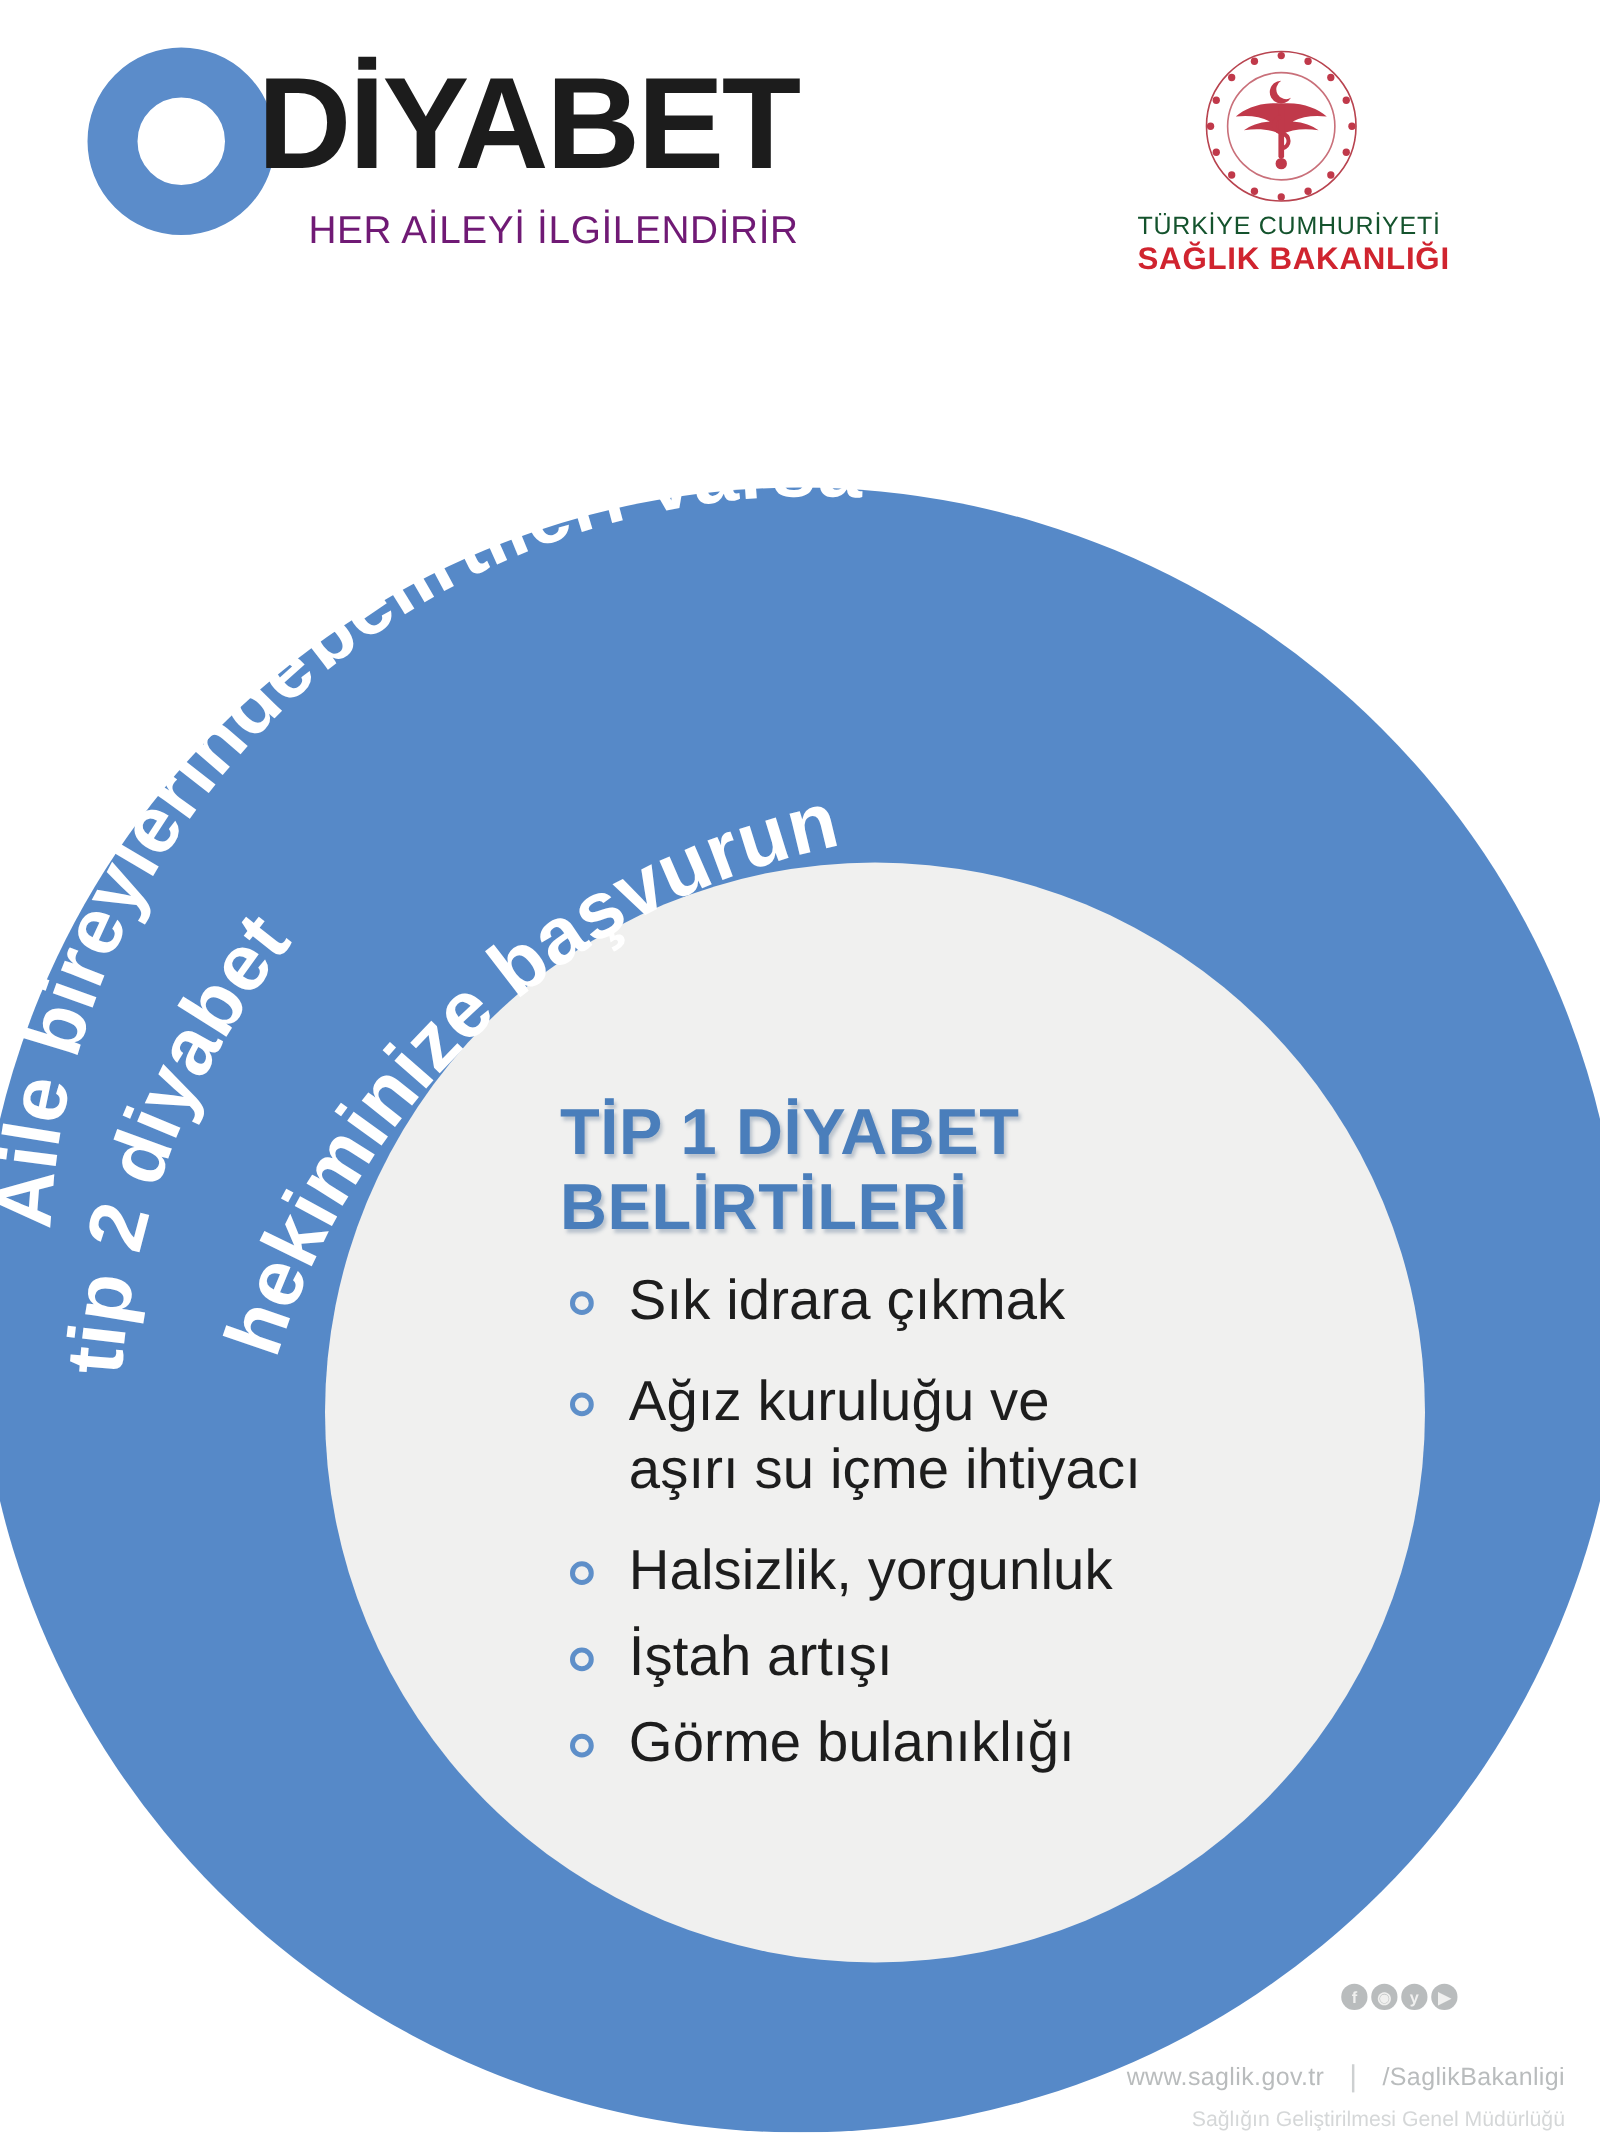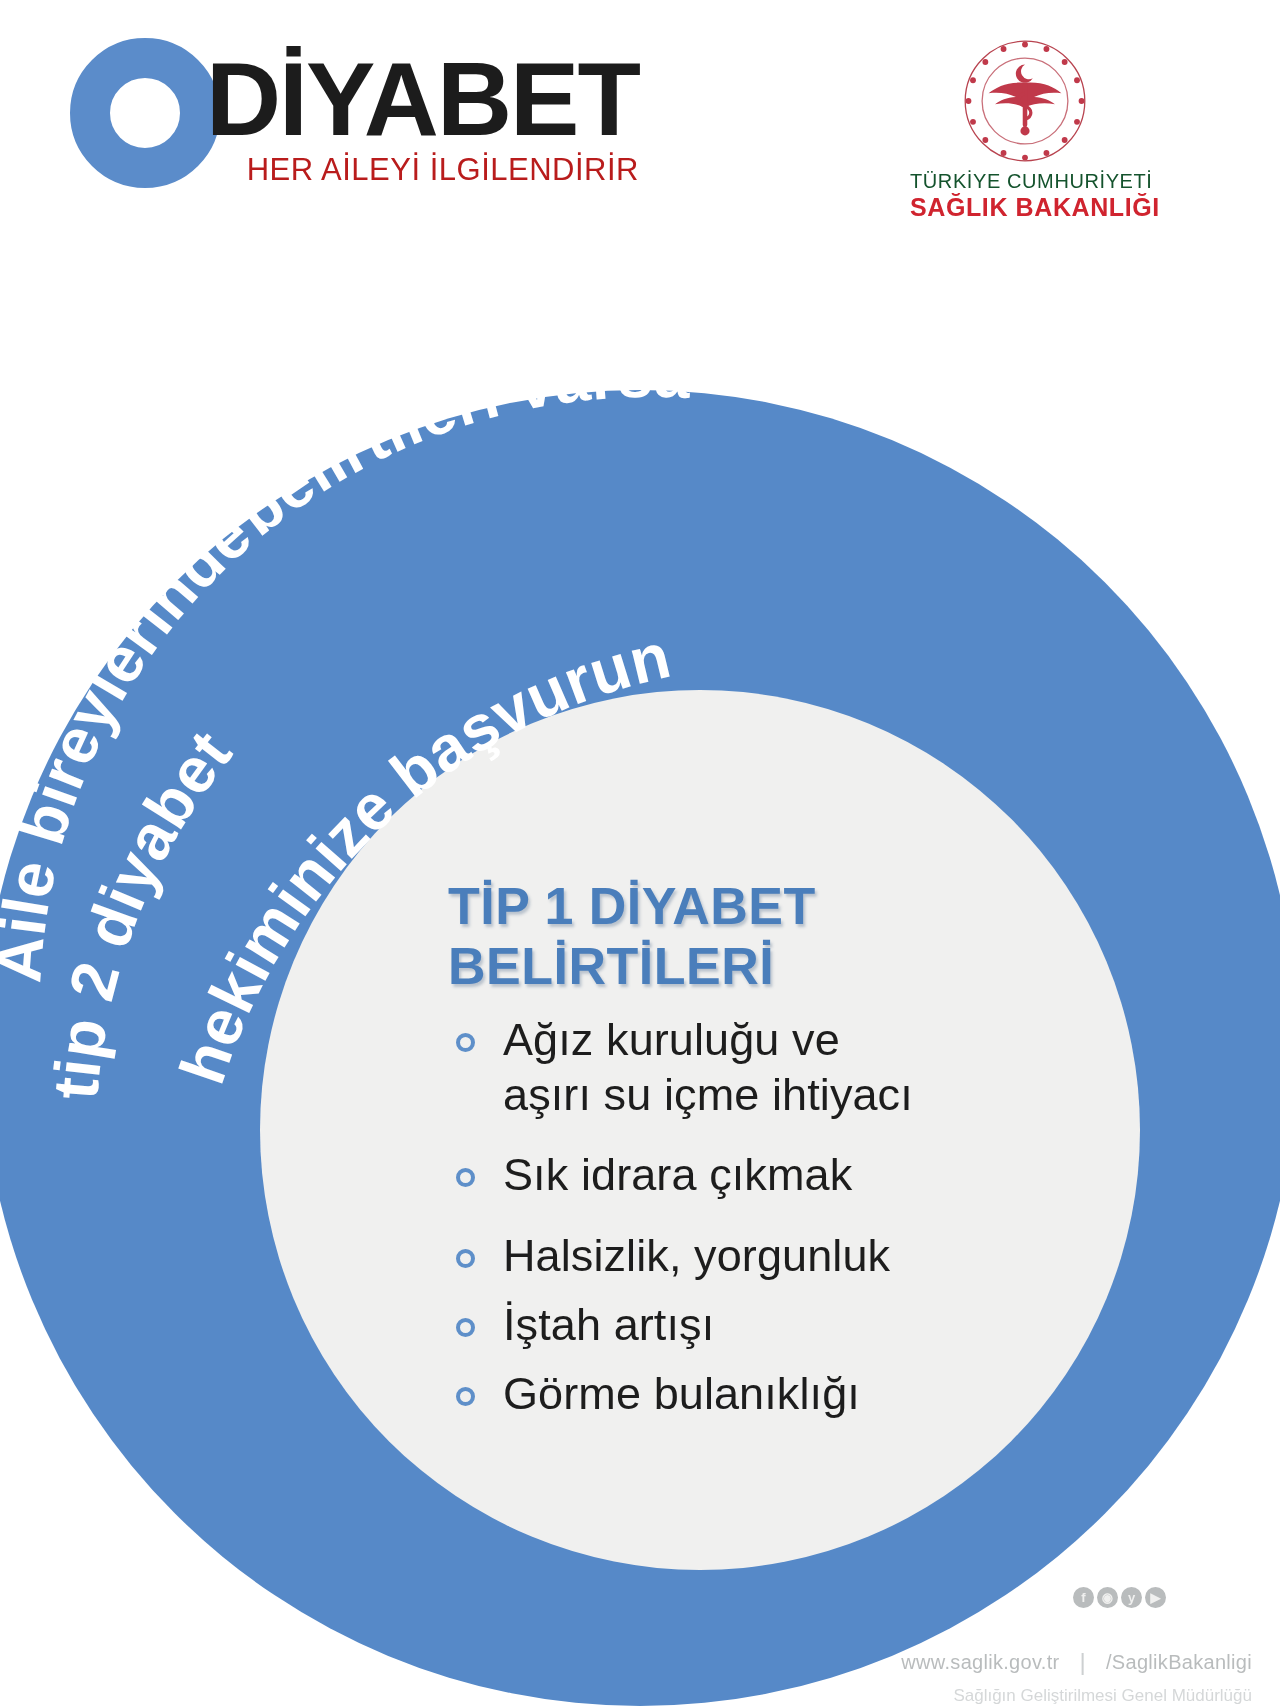--- a/index.html
+++ b/index.html
@@ -49,25 +49,25 @@
   }
   .brand-title {
     font-size: 104px;
     font-weight: bold;
     letter-spacing: -2px;
     line-height: 0.96;
     color: #1c1c1c;
     white-space: nowrap;
   }
   .brand-sub {
-    margin-top: 2px;
+    margin-top: 16px;
     text-align: right;
     font-size: 31px;
     letter-spacing: 0.5px;
-    color: #b91c1c;
+    color: #701a75;
     white-space: nowrap;
   }
 
   
   .ministry {
     position: absolute;
     right: 112px;
     top: 36px;
     width: 230px;
     text-align: center;
@@ -310,28 +310,28 @@
 
   <div class="panel">
     <h2 class="panel-heading">
       <span>TİP 1 DİYABET</span><br>
       <span>BELİRTİLERİ</span>
     </h2>
 
     <ul class="symptoms">
       <li>
         <span class="bullet-ring"></span>
+        <span class="sym-text">Sık idrara çıkmak</span>
+      </li>
+      <li>
+        <span class="bullet-ring"></span>
         <span class="sym-text">
           <span>Ağız kuruluğu ve</span><br>
           <span>aşırı su içme ihtiyacı</span>
         </span>
-      </li>
-      <li>
-        <span class="bullet-ring"></span>
-        <span class="sym-text">Sık idrara çıkmak</span>
       </li>
       <li class="tight">
         <span class="bullet-ring"></span>
         <span class="sym-text">Halsizlik, yorgunluk</span>
       </li>
       <li class="tight">
         <span class="bullet-ring"></span>
         <span class="sym-text">İştah artışı</span>
       </li>
       <li class="tight">

